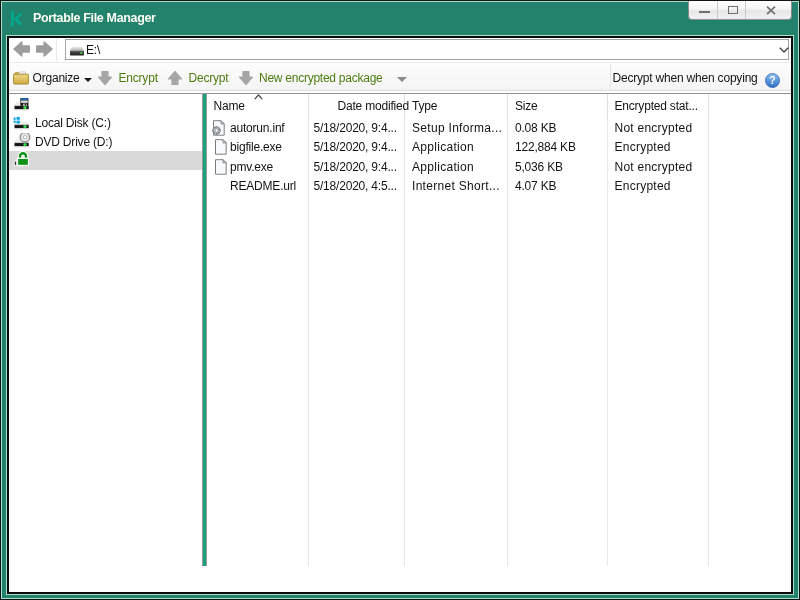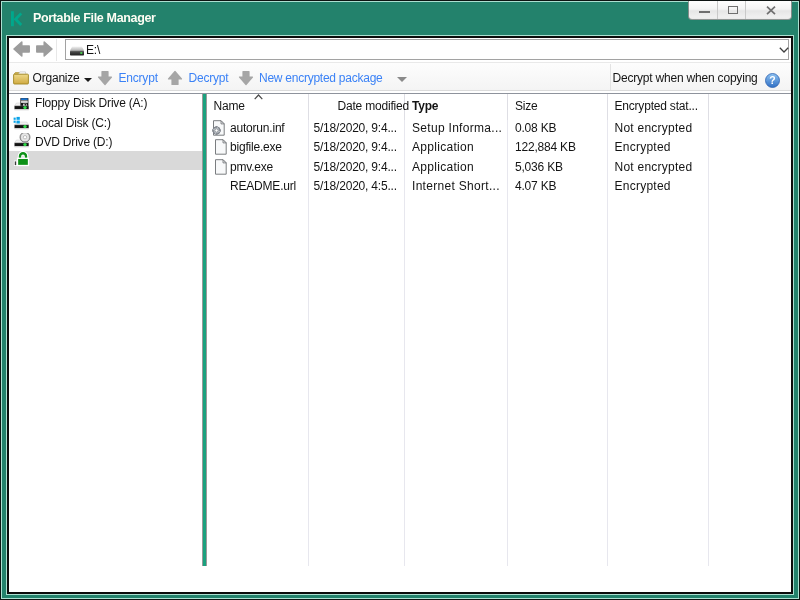--- a/index.html
+++ b/index.html
@@ -4,21 +4,21 @@
 <style>
   html,body{margin:0;padding:0;width:800px;height:600px;overflow:hidden;}
   body{background:#0d1412;font-family:"Liberation Sans",sans-serif;font-size:12px;color:#141414;}
   .abs{position:absolute;}
   #mintO{position:absolute;left:1px;top:1px;right:1px;bottom:1px;background:#abe0d1;}
   #teal{position:absolute;left:1px;top:1px;right:1px;bottom:1px;background:#23826c;}
   #mintI{position:absolute;left:4px;top:33px;right:4px;bottom:3px;background:#abe0d1;}
   #blackI{position:absolute;left:1px;top:1px;right:1px;bottom:1px;background:#0b0b0b;}
   #client{position:absolute;left:2px;top:2px;right:2px;bottom:2px;background:#ffffff;}
   .txt{white-space:nowrap;letter-spacing:-0.2px;}
-  .gray{color:#3b82f6;}
+  .gray{color:#4d7c0f;}
   
   #title{position:absolute;left:31px;top:9px;color:#fdfdf4;font-size:12.5px;font-weight:bold;letter-spacing:-0.35px;}
   #btns{position:absolute;left:686px;top:-1.5px;width:104px;height:19px;background:linear-gradient(#ffffff, #f4f4f4 45%, #e6e6e6 55%, #f0f0f0 90%, #e9e9e9);border:1px solid rgba(10,25,20,0.45);border-top:none;border-radius:0 0 4px 4px;box-sizing:border-box;}
   .bdiv{position:absolute;top:0;bottom:0;width:1px;background:#c9c9c9;}
   
   #combo{position:absolute;left:56px;top:1px;width:724px;height:21px;border:1px solid #a2a2a2;background:#fff;box-sizing:border-box;}
   
   #tbar{position:absolute;left:0;top:25px;width:782px;height:28px;background:linear-gradient(#fdfdfd,#f4f4f4);border-bottom:1px solid #dbdbdb;box-sizing:border-box;}
   
   #panetop{position:absolute;left:0;top:55px;width:782px;height:1px;background:#8e939c;}
@@ -171,21 +171,20 @@
         <circle cx="12" cy="4.2" r="3.9" fill="#e6e6e6"></circle>
         <circle cx="12" cy="4.2" r="1.7" fill="#ffffff" stroke="#8a8a8a" stroke-width="0.5"></circle>
       </svg>
       <svg class="abs" style="left:4px;top:56.5px;" width="18" height="17" viewBox="0 0 18 17">
         <rect x="1.3" y="10" width="2.4" height="4.6" fill="#3c3c3c" stroke="#ffffff" stroke-width="0.8"></rect>
         <path d="M7,7.6 V5.2 a3,3 0 0 1 6,0 V7.6" fill="none" stroke="#ffffff" stroke-width="4.6"></path>
         <path d="M7,7.6 V5.2 a3,3 0 0 1 6,0 V7.6" fill="none" stroke="#0d9117" stroke-width="2.4"></path>
         <rect x="4.5" y="7.3" width="11" height="7.2" fill="#0d9117" stroke="#ffffff" stroke-width="1.3"></rect>
       </svg>
 
-      <div class="txt abs cell" style="left:26px;top:0.3px;">Floppy Disk Drive (A:)</div>
       <div class="txt abs cell" style="left:26px;top:19.5px;">Local Disk (C:)</div>
       <div class="txt abs cell" style="left:26px;top:39px;">DVD Drive (D:)</div>
     </div>
     <div id="split1"></div>
             <div id="split2"></div>
             <div id="split3"></div>
     <div id="rpane">
 
       <div class="colsep" style="left:100.5px;height:472px;"></div>
       <div class="colsep" style="left:196.5px;height:472px;"></div>
@@ -197,21 +196,21 @@
       <div class="colsephdr" style="left:300px;"></div>
       <div class="colsephdr" style="left:400px;"></div>
       <div class="colsephdr" style="left:501px;"></div>
 
       <svg class="abs" style="left:47px;top:0px;" width="9" height="6" viewBox="0 0 9 6">
         <path d="M0.7,5.2 L4.5,1 L8.3,5.2" fill="none" stroke="#4a4a4a" stroke-width="1.2"></path>
       </svg>
 
       <div class="txt abs cell" style="left:6.5px;top:2.5px;">Name</div>
       <div class="txt abs cell" style="left:106.5px;top:2.5px;padding-left:24px;">Date modified</div>
-      <div class="txt abs cell" style="left:205px;top:2.5px;font-weight:bold;">Type</div>
+      <div class="txt abs cell" style="left:205px;top:2.5px;">Type</div>
       <div class="txt abs cell" style="left:308px;top:2.5px;">Size</div>
       <div class="txt abs cell" style="left:407.5px;top:2.5px;">Encrypted stat...</div>
 
       <svg class="abs" style="left:4px;top:26px;" width="17" height="17" viewBox="0 0 17 17">
         <path d="M2.5,0.7 H10 L13.2,3.9 V15.2 H2.5 Z" fill="#f8f9fa" stroke="#7a7d80" stroke-width="1"></path>
         <path d="M10,0.7 V3.9 H13.2 Z" fill="#e8eaec" stroke="#7a7d80" stroke-width="0.9" stroke-linejoin="round"></path>
         <g fill="#c8cdd3" stroke="#787d84" stroke-width="0.8" stroke-linejoin="round">
           <rect x="2.5" y="7.5" width="6" height="6" rx="0.8"></rect>
           <rect x="2.5" y="7.5" width="6" height="6" rx="0.8" transform="rotate(45 5.5 10.5)"></rect>
           <rect x="2.5" y="7.5" width="6" height="6" rx="0.8" transform="rotate(22.5 5.5 10.5)"></rect>

